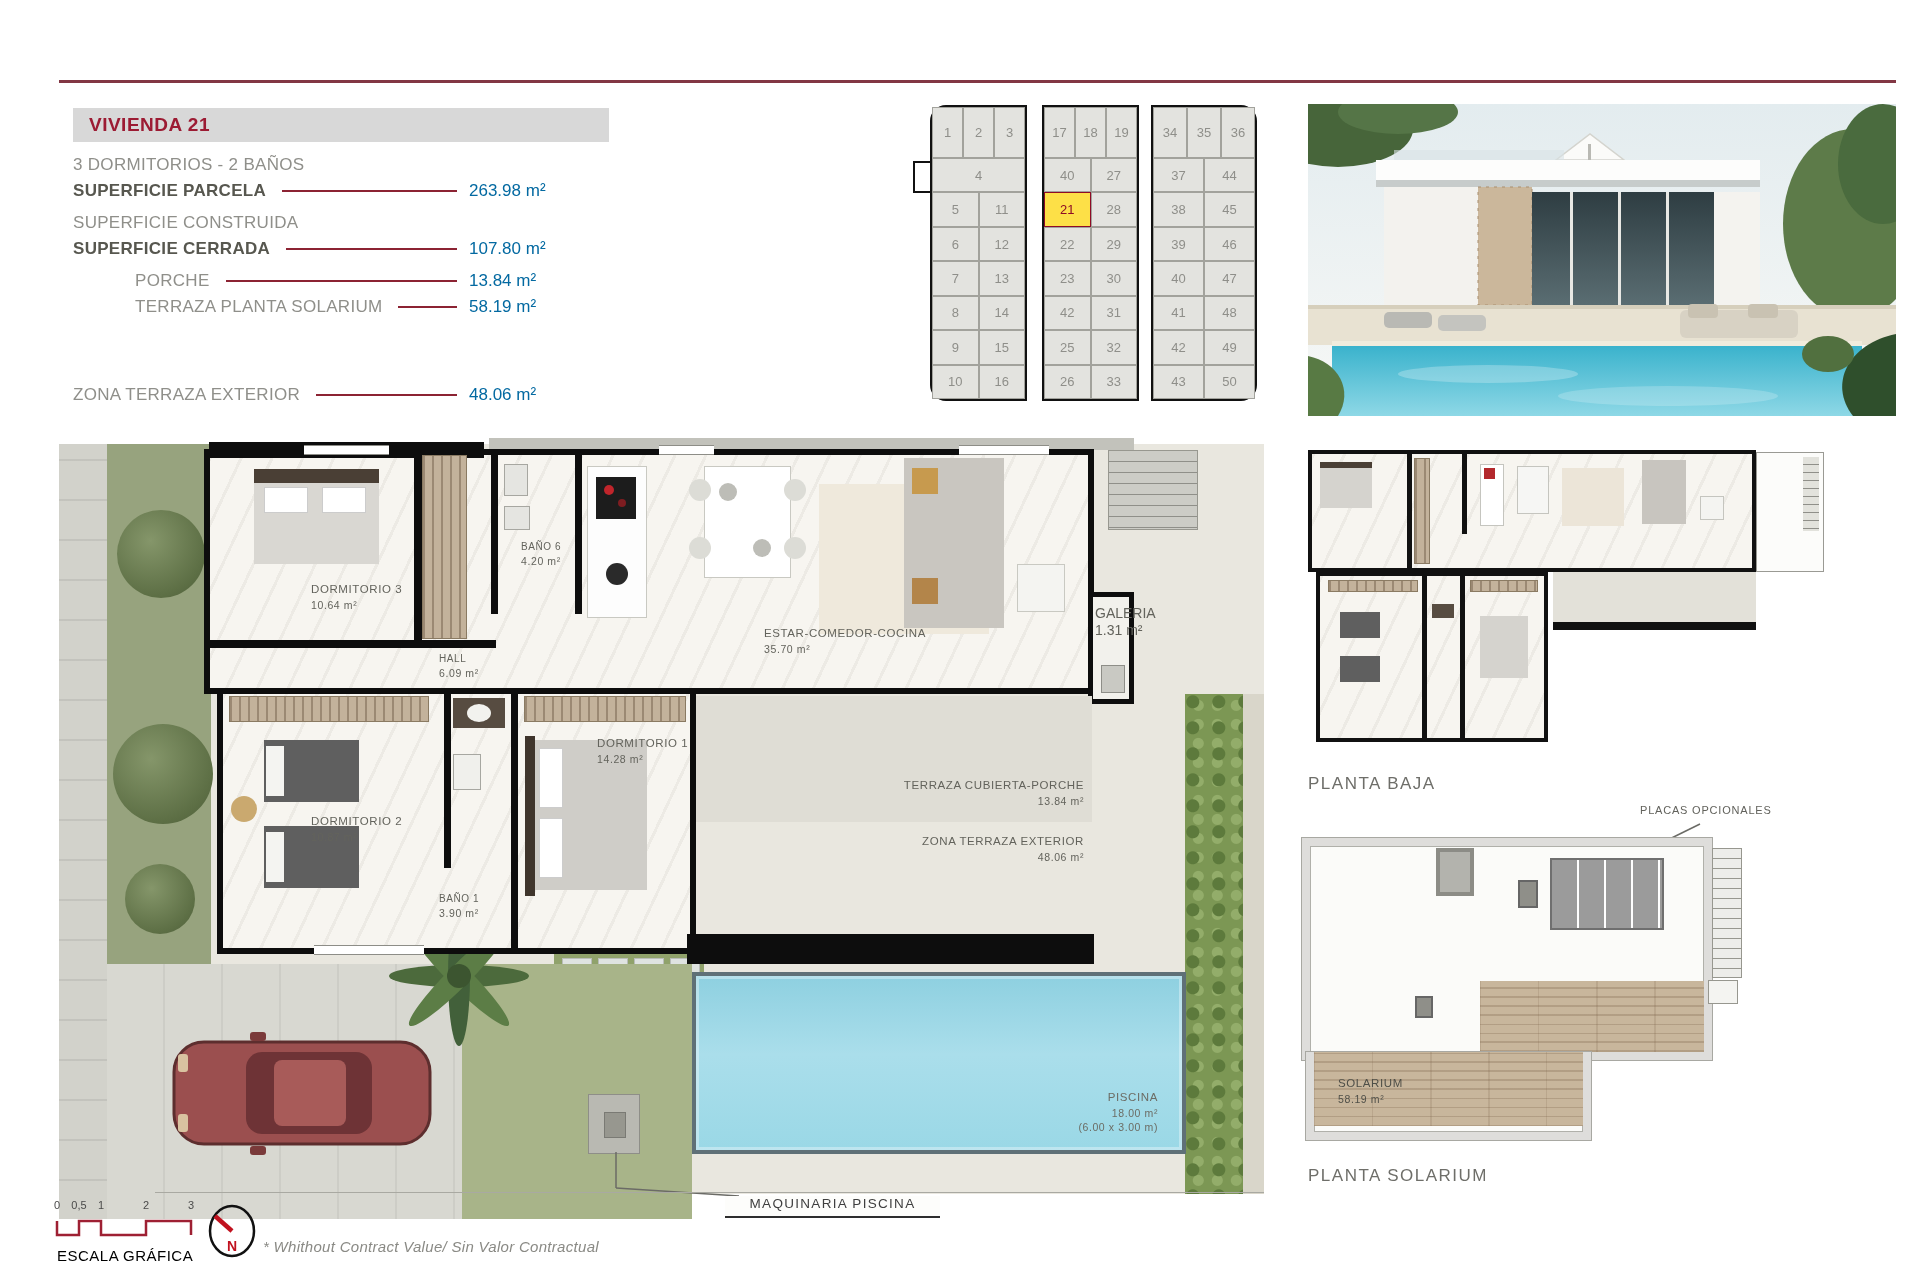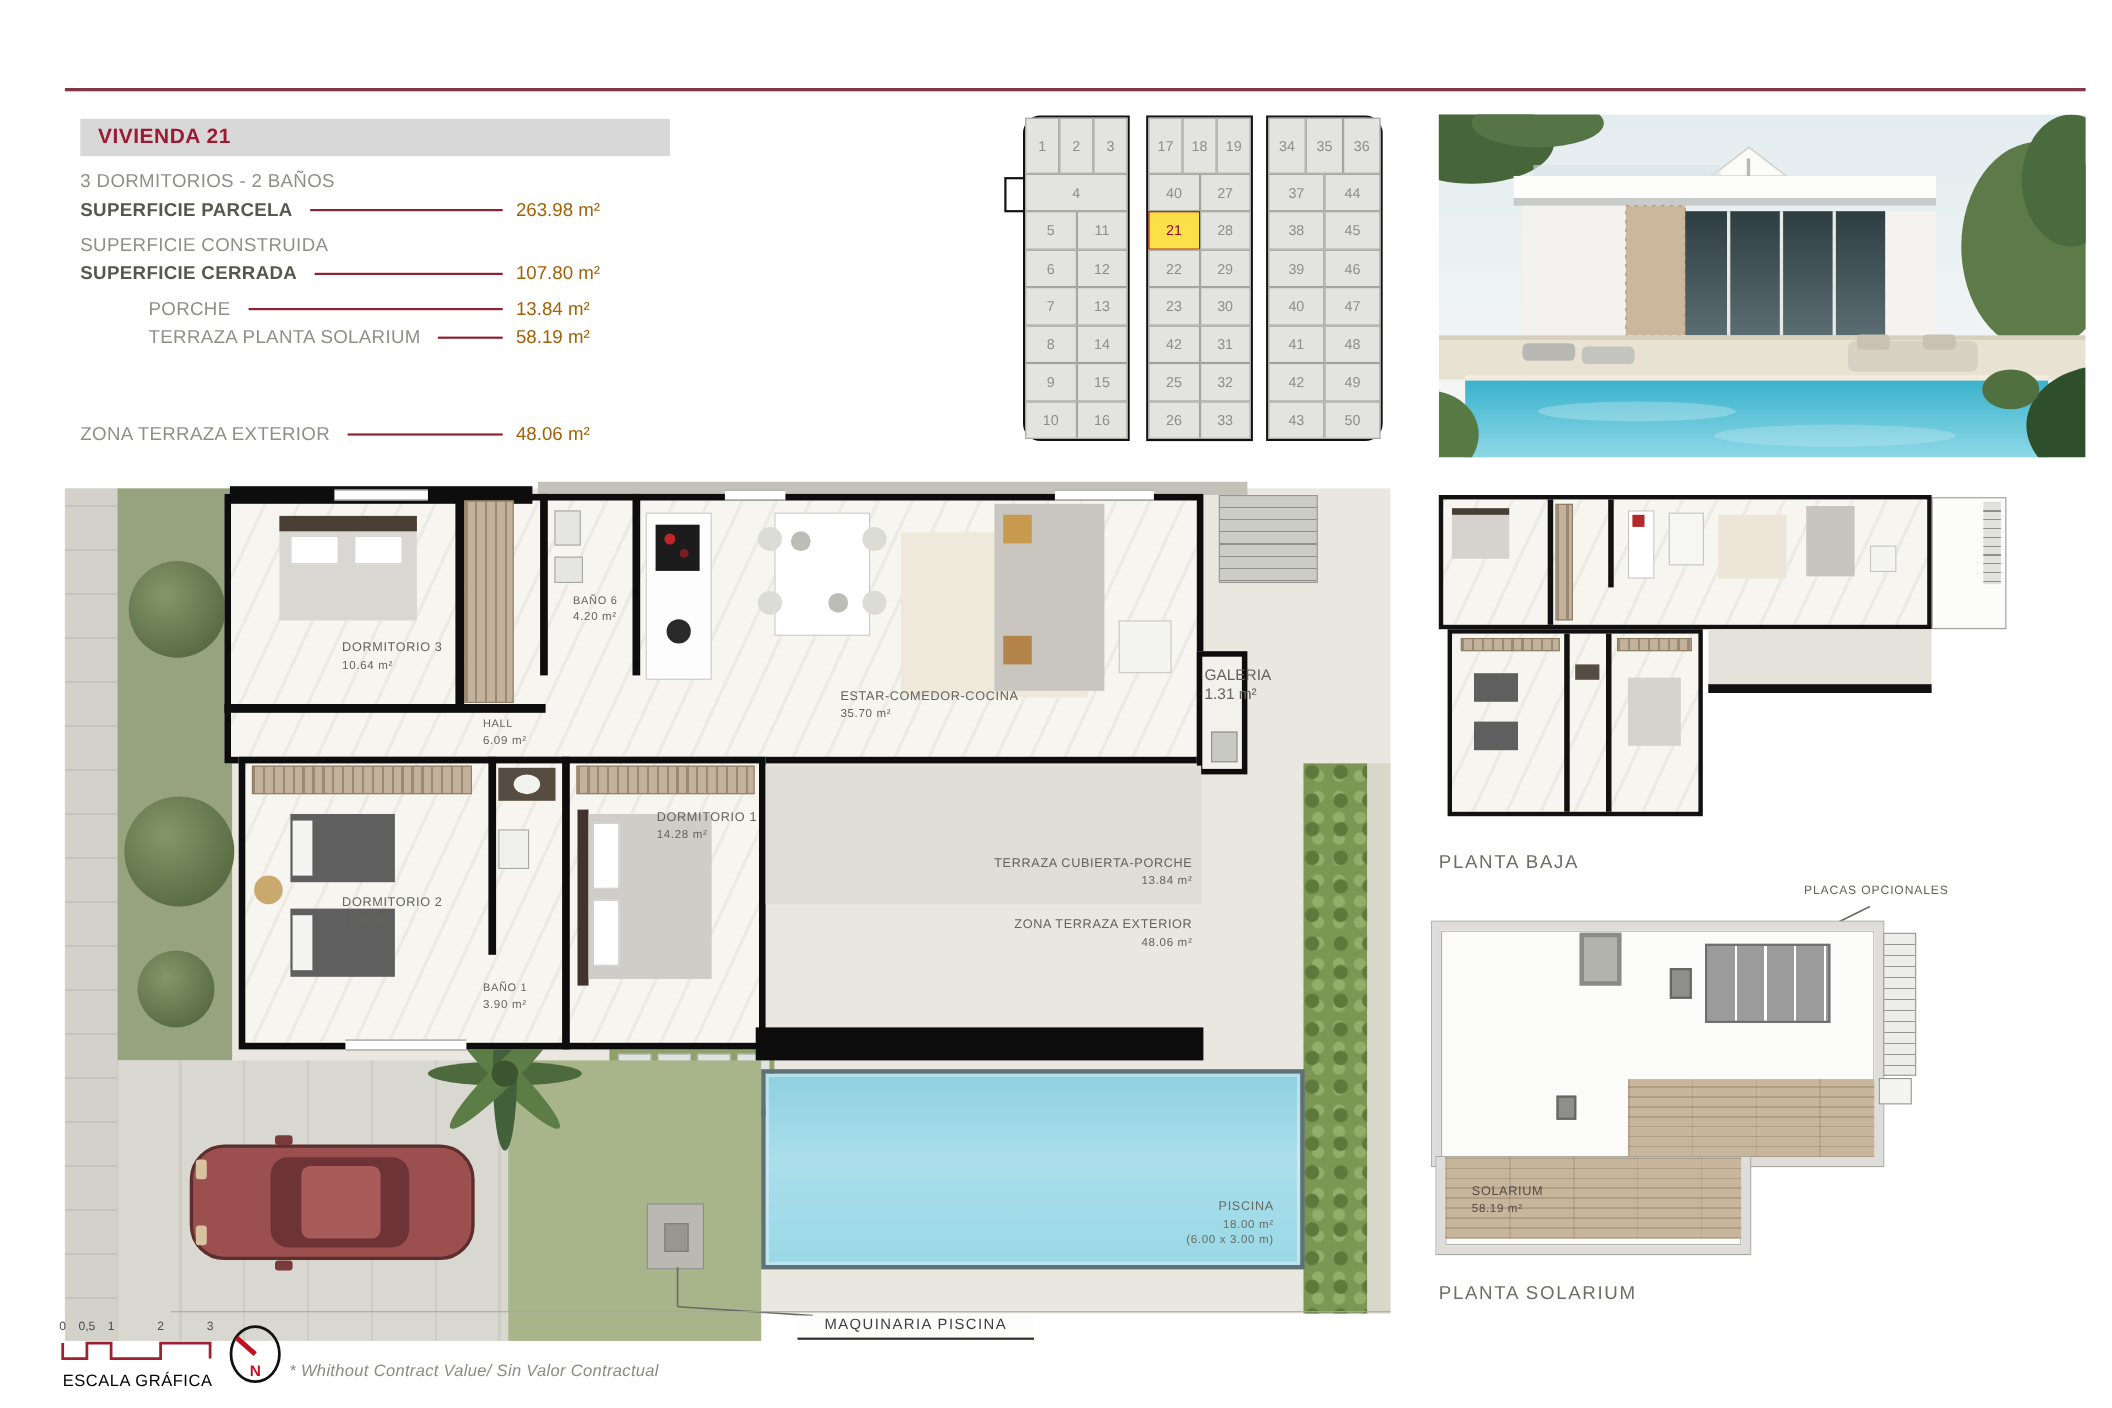--- a/index.html
+++ b/index.html
@@ -12,21 +12,21 @@
   #top-rule{left:59px;top:80px;width:1837px;height:3px;background:#823744;}
 
   
   #info{left:73px;top:108px;width:536px;height:310px;}
   .bar{position:absolute;left:0;width:536px;height:34px;background:#d8d8d8;display:flex;align-items:center;}
   .bar .t{font-size:19px;font-weight:bold;color:#9c1b33;letter-spacing:.5px;padding-left:16px;}
   .irow{position:absolute;left:0;width:536px;display:flex;align-items:center;height:22px;}
   .irow .lbl{white-space:nowrap;font-size:17px;color:#8f8f8a;letter-spacing:.3px;}
   .irow .lbl.b{font-weight:bold;color:#57574f;}
   .irow .line{flex:1;height:0;border-top:2px solid #8c2333;margin:0 12px 0 16px;}
-  .irow .val{width:140px;font-size:17px;color:#a16207;}
+  .irow .val{width:140px;font-size:17px;color:#0369a1;}
   .irow.ind{padding-left:62px;width:474px;}
 
   
   #grid{left:930px;top:105px;width:333px;height:296px;display:flex;}
   .blk{position:relative;height:296px;border:2.5px solid #111;background:#e3e3df;box-sizing:border-box;
        display:flex;flex-direction:column;}
   .blk.a{width:97px;border-radius:16px 0 0 16px;margin-right:15px;}
   .blk.b{width:97px;margin-right:12px;}
   .blk.c{width:106px;border-radius:0 16px 16px 0;}
   .grow{display:flex;flex:1;}

